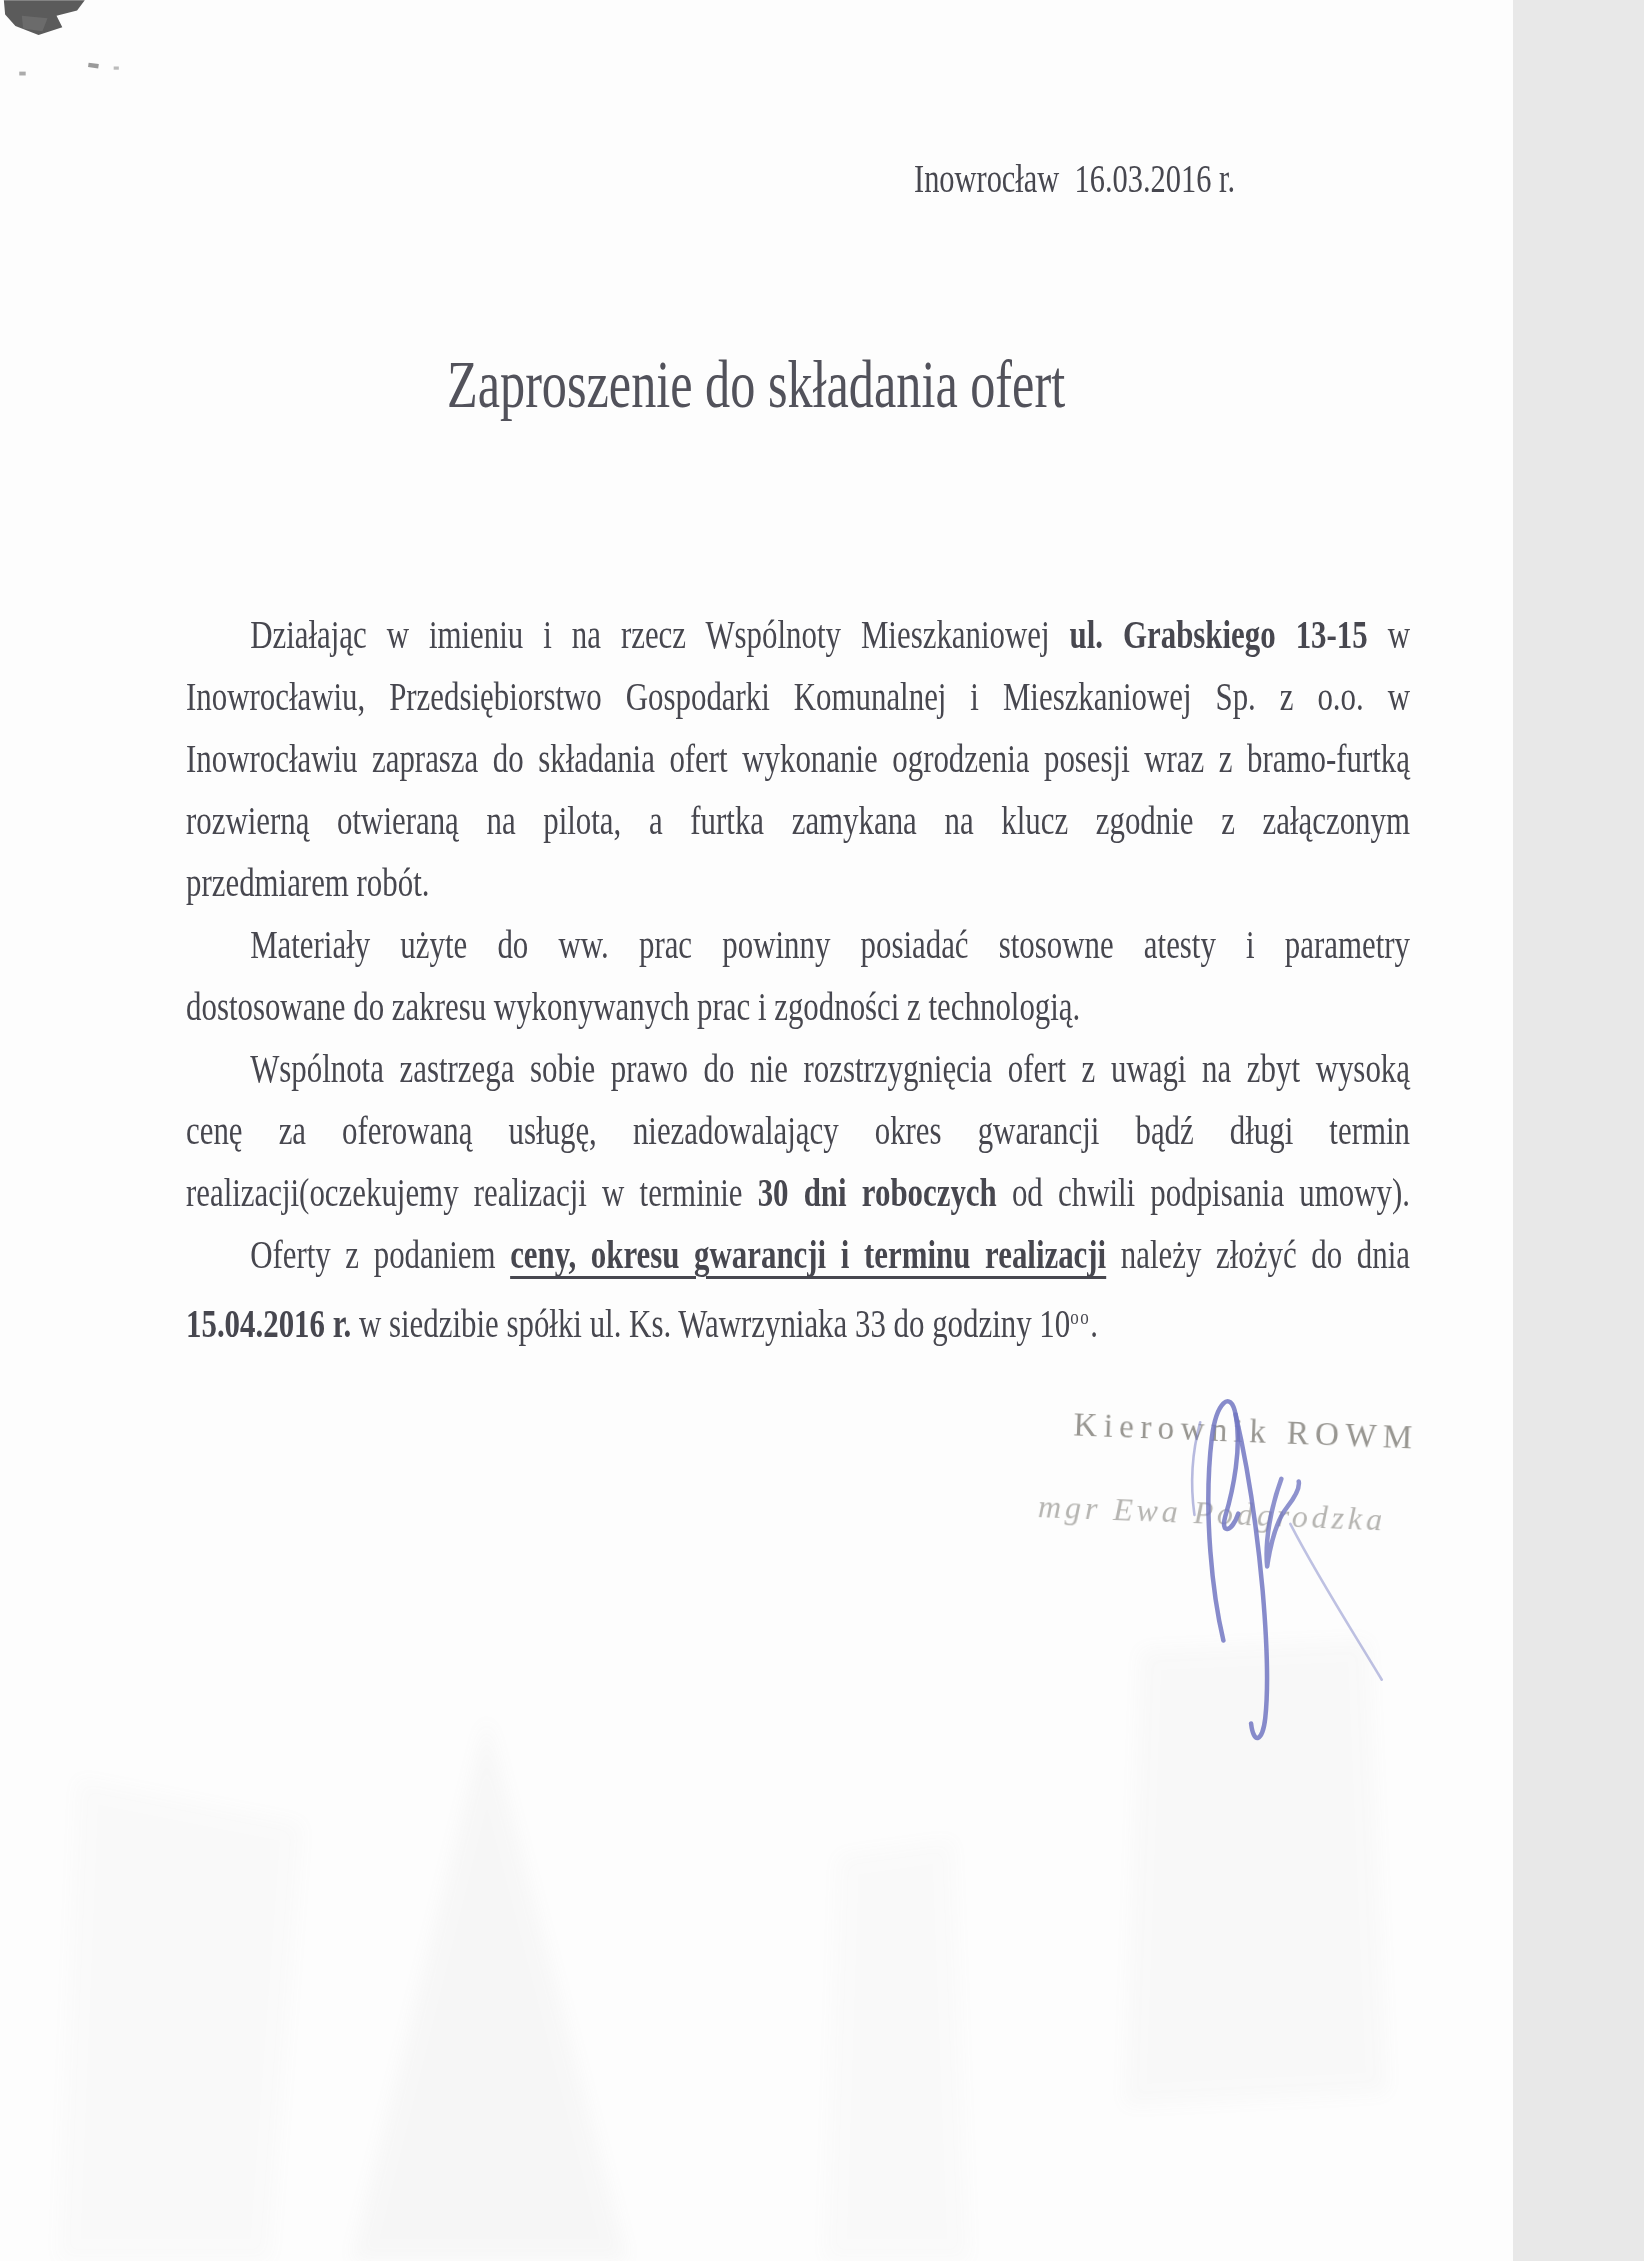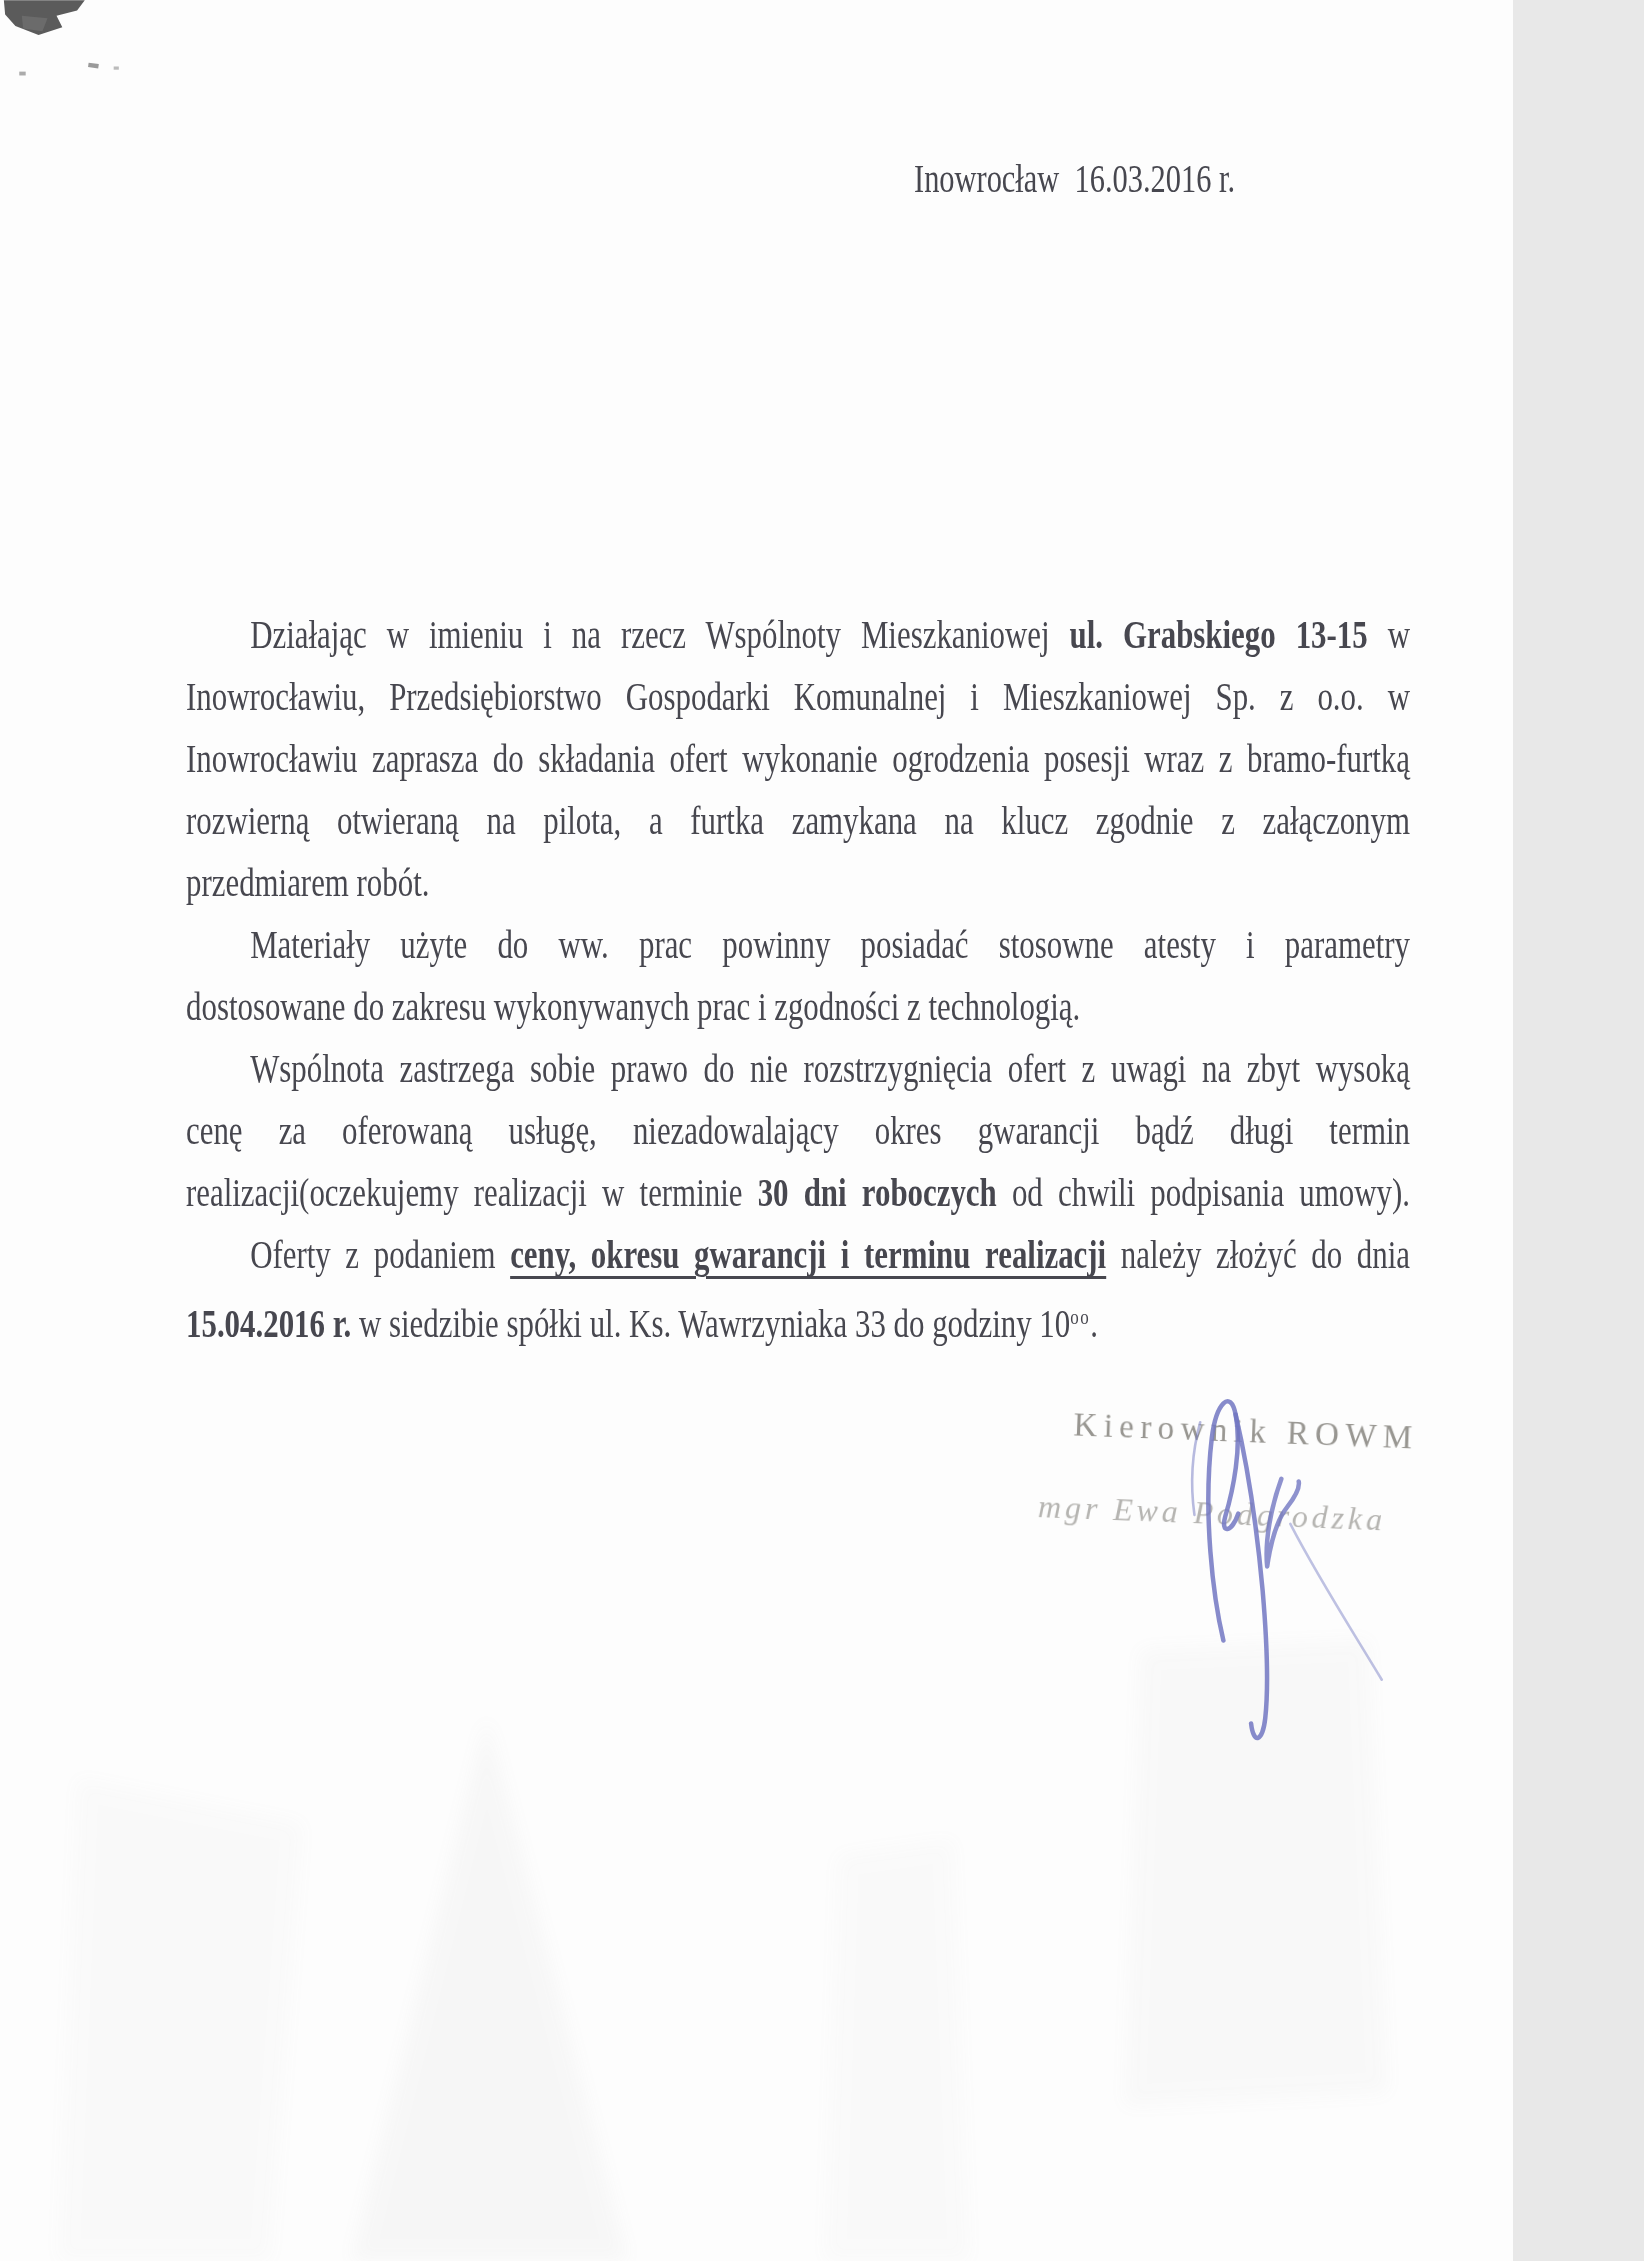--- a/index.html
+++ b/index.html
@@ -82,20 +82,23 @@
   <svg class="artifact-svg" width="167" height="97" viewBox="0 0 260 150" aria-hidden="true">
     <path d="M6 0 L132 0 L120 16 L88 24 L97 42 L60 54 L24 40 L8 22 Z" fill="#4d4d4d" opacity="0.92"></path>
     <path d="M34 24 L74 28 L66 48 L36 44 Z" fill="#777777" opacity="0.6"></path>
     <rect x="138" y="97" width="16" height="7" fill="#9a9a9a" transform="rotate(8 138 97)"></rect>
     <rect x="30" y="111" width="10" height="6" fill="#ababab"></rect>
     <rect x="177" y="103" width="8" height="5" fill="#bbbbbb"></rect>
   </svg>
 
   <div class="dateline">Inowrocław  16.03.2016 r.</div>
 
+  <div class="title-row">
+    <div class="doc-title">Zaproszenie do składania ofert</div>
+  </div>
 
   <div class="body-block" id="body-root">
       <div class="line indent"><span class="seg-normal">Działając w imieniu i na rzecz Wspólnoty Mieszkaniowej </span><span class="seg-bold">ul. Grabskiego 13-15</span><span class="seg-normal"> w</span></div>
       <div class="line"><span class="seg-normal">Inowrocławiu, Przedsiębiorstwo Gospodarki Komunalnej i Mieszkaniowej Sp. z o.o. w</span></div>
       <div class="line"><span class="seg-normal">Inowrocławiu zaprasza do składania ofert wykonanie ogrodzenia posesji wraz z bramo-furtką</span></div>
       <div class="line"><span class="seg-normal">rozwierną otwieraną na pilota, a furtka zamykana na klucz zgodnie z załączonym</span></div>
       <div class="line last"><span class="seg-normal">przedmiarem robót.</span></div>
       <div class="line indent"><span class="seg-normal">Materiały użyte do ww. prac powinny posiadać stosowne atesty i parametry</span></div>
       <div class="line last"><span class="seg-normal">dostosowane do zakresu wykonywanych prac i zgodności z technologią.</span></div>
       <div class="line indent"><span class="seg-normal">Wspólnota zastrzega sobie prawo do nie rozstrzygnięcia ofert z uwagi na zbyt wysoką</span></div>

